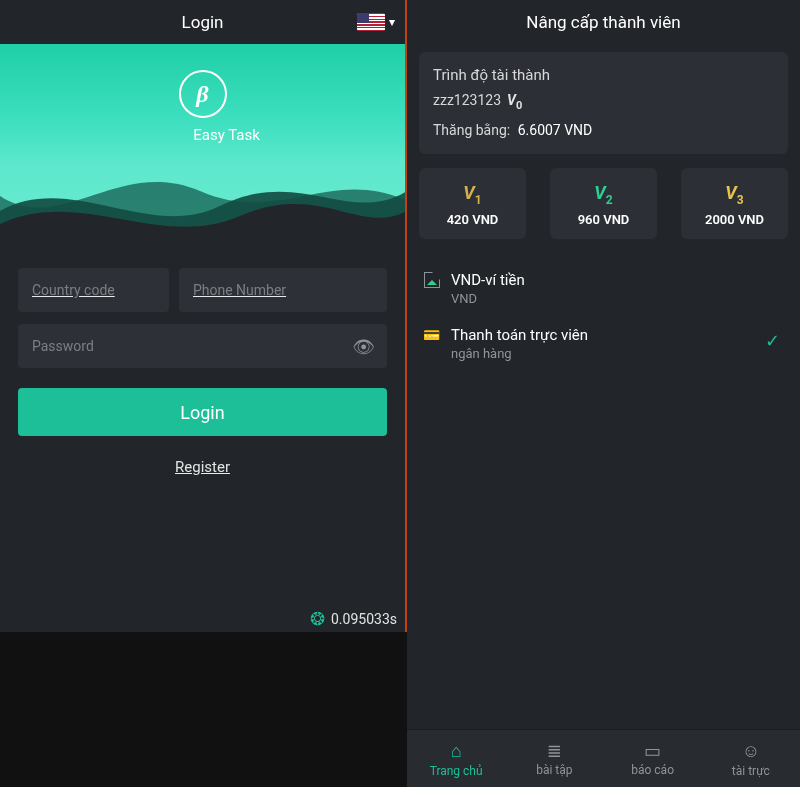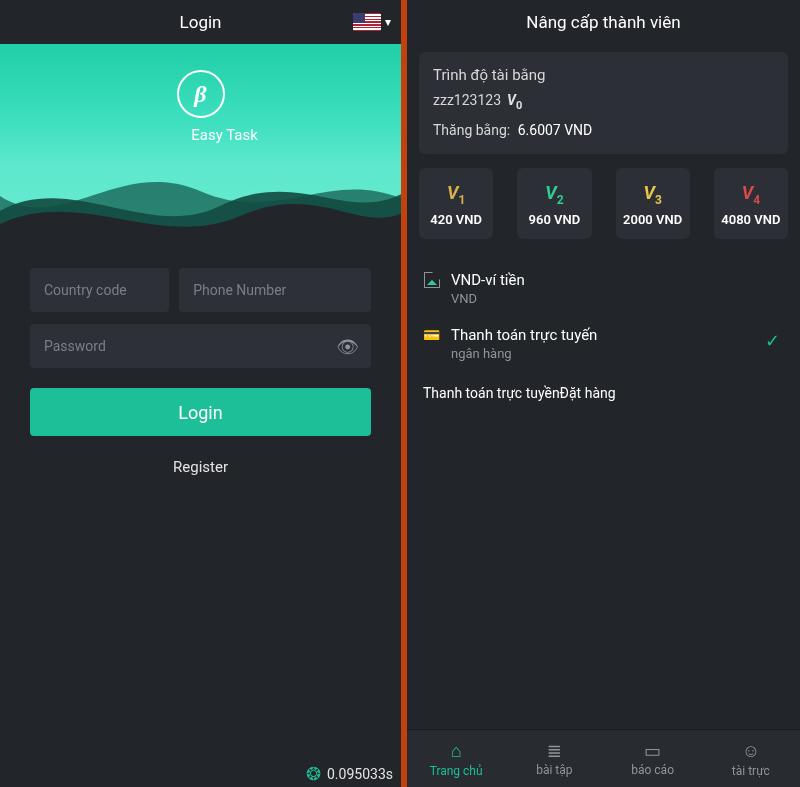--- a/index.html
+++ b/index.html
@@ -1,18 +1,18 @@
 <!DOCTYPE html>
 <html><head>
 <meta charset="utf-8">
 <style>
   * { box-sizing: border-box; margin: 0; padding: 0; font-family: -apple-system, BlinkMacSystemFont, "Segoe UI", Roboto, Arial, sans-serif; }
   body { background: #111; width: 800px; height: 787px; overflow: hidden; display: flex; }
   .panel { position: relative; background: #22252a; color: #eaeaea; }
-  .left { width: 407px; height: 787px; border-right: 6px solid #c2410c; }
+  .left { width: 407px; height: 632px; border-right: 2px solid #c2410c; }
   .right { width: 393px; height: 787px; }
 
   
   .left-header { height: 44px; display: flex; align-items: center; justify-content: center; position: relative; background: #22252a; }
   .left-header .title { color: #fff; font-size: 17px; font-weight: 400; }
   .flag-wrap { position: absolute; right: 10px; top: 0; height: 44px; display: flex; align-items: center; gap: 4px; cursor: pointer; }
   .flag { width: 28px; height: 18px; border-radius: 2px; background:
       linear-gradient(#b22234, #b22234);
       background-size: 100% 100%;
       position: relative; overflow: hidden; }
@@ -23,21 +23,21 @@
 
   .hero { height: 200px; position: relative; overflow: hidden;
           background: linear-gradient(180deg, #1fcfa6 0%, #3fe0c0 40%, #5de8cd 60%, #6aeacf 100%); }
   .wave { position:absolute; left:0; right:0; bottom:-2px; height: 90px; }
   .logo-circle { width: 48px; height: 48px; border: 2px solid #fff; border-radius: 50%;
                  display:flex; align-items:center; justify-content:center; margin: 26px auto 8px;
                  color:#fff; font-family: Georgia, 'Times New Roman', serif; font-style: italic;
                  font-size: 24px; font-weight: 700; }
   .app-name { text-align:center; color:#fff; font-size:15px;margin-left:48px; }
 
-  .form { padding: 24px 30px 0; }
+  .form { padding: 24px 18px 0; text-decoration: underline; }
   .row2 { display:flex; gap: 10px; }
   .input { background:#2d3036; border:none; border-radius:4px; height:44px;
            color:#e6e6e6; font-size:14px; padding: 0 14px; width:100%; outline:none; }
   .input::placeholder { color:#7a7f86; }
   .cc { width: 42%; }
   .ph { width: 58%; }
   .pw-wrap { position:relative; margin-top: 12px; }
   .eye { position:absolute; right:12px; top:50%; transform:translateY(-50%); color:#8e949c; font-size:18px; cursor:pointer; }
   .login-btn { margin-top: 20px; width:100%; height:48px; border:none; border-radius:4px;
                background:#1dbf99; color:#fff; font-size:18px; cursor:pointer; }
@@ -130,21 +130,21 @@
   <div class="timer">
     <span class="flame">❂</span>
     <span>0.095033s</span>
   </div>
 </div>
 
 <div class="panel right">
   <div class="r-header">Nâng cấp thành viên</div>
 
   <div class="card">
-    <div class="lbl">Trình độ tài bằng</div>
+    <div class="lbl">Trình độ tài thành</div>
     <div class="acct-line">
       <span>zzz123123</span>
       <span class="vchip">
         <span>V</span><span class="sub">0</span>
       </span>
     </div>
     <div class="bal-line">
       <span>Thăng bằng:</span>
       <span class="v">6.6007 VND</span>
     </div>
@@ -155,48 +155,43 @@
       <div class="vlabel c1"><span>V</span><span class="sub">1</span></div>
       <div class="price">420 VND</div>
     </div>
     <div class="tier">
       <div class="vlabel c2"><span>V</span><span class="sub">2</span></div>
       <div class="price">960 VND</div>
     </div>
     <div class="tier">
       <div class="vlabel c3"><span>V</span><span class="sub">3</span></div>
       <div class="price">2000 VND</div>
-    </div>
-    <div class="tier">
-      <div class="vlabel c4"><span>V</span><span class="sub">4</span></div>
-      <div class="price">4080 VND</div>
     </div>
   </div>
 
   <div class="pay-section">
     <div class="pay-row">
       <span class="pay-icon">
           <span class="broken-img"></span>
         </span>
       <div>
         <div class="pay-main">VND-ví tiền</div>
         <div class="pay-sub">VND</div>
       </div>
     </div>
     <div class="pay-row">
       <span class="pay-icon card-emoji">💳</span>
       <div>
-        <div class="pay-main">Thanh toán trực tuyến</div>
+        <div class="pay-main">Thanh toán trực viên</div>
         <div class="pay-sub">ngân hàng</div>
       </div>
       <span class="check">✓</span>
     </div>
   </div>
 
-  <div class="note">Thanh toán trực tuyềnĐặt hàng</div>
 
   <div class="tabbar">
     <div class="tab active">
       <span class="ico">⌂</span>
       <span>Trang chủ</span>
     </div>
     <div class="tab">
       <span class="ico">≣</span>
       <span>bài tập</span>
     </div>

